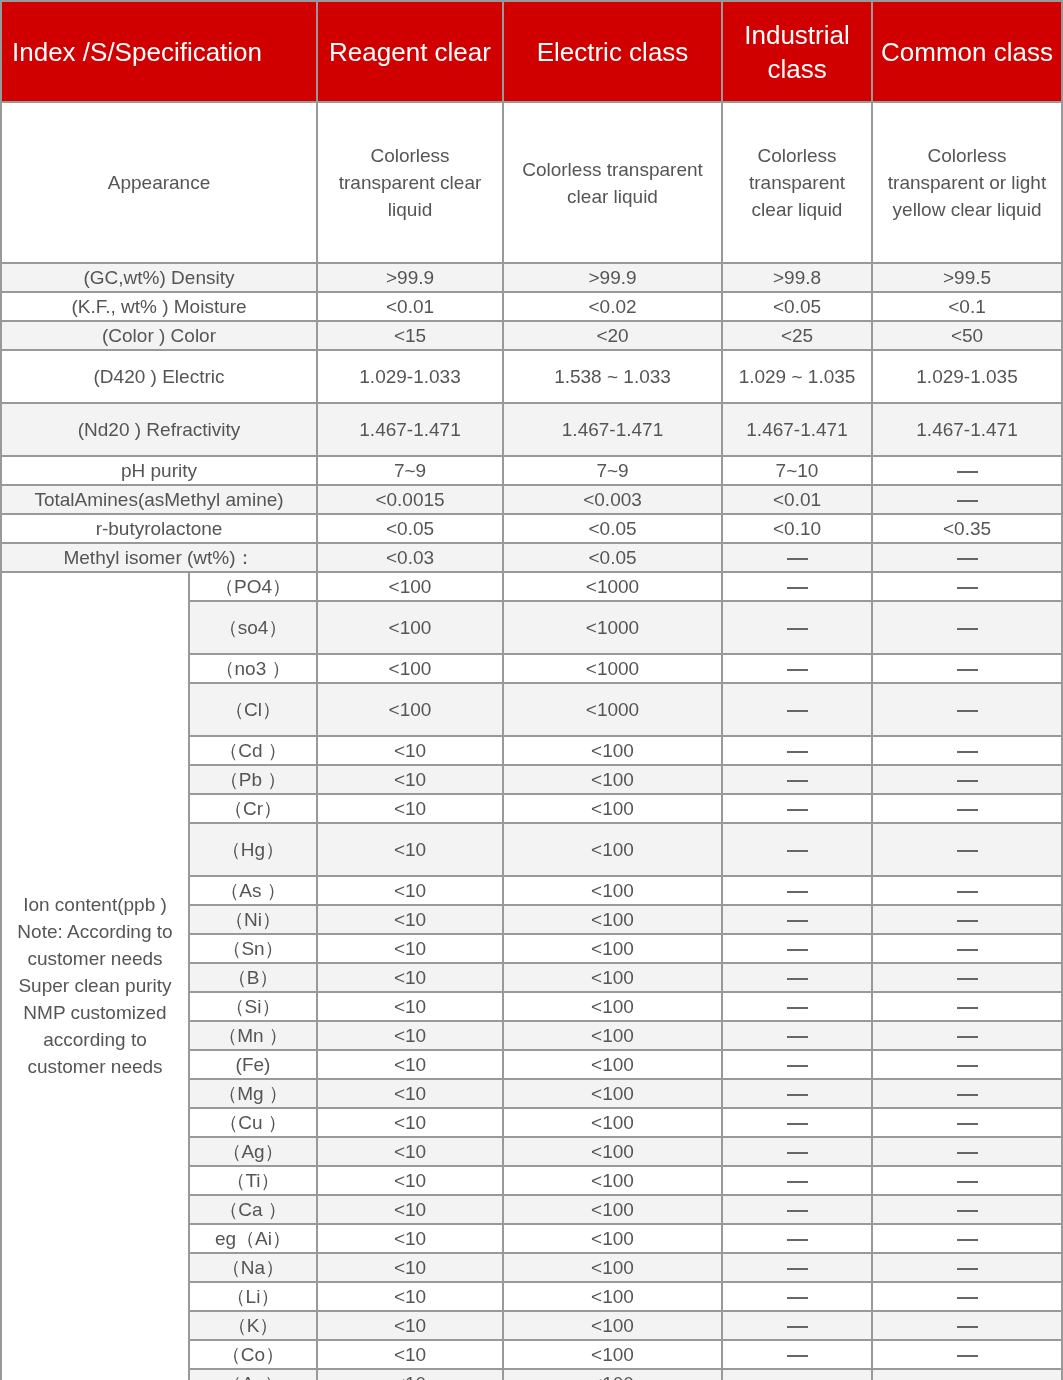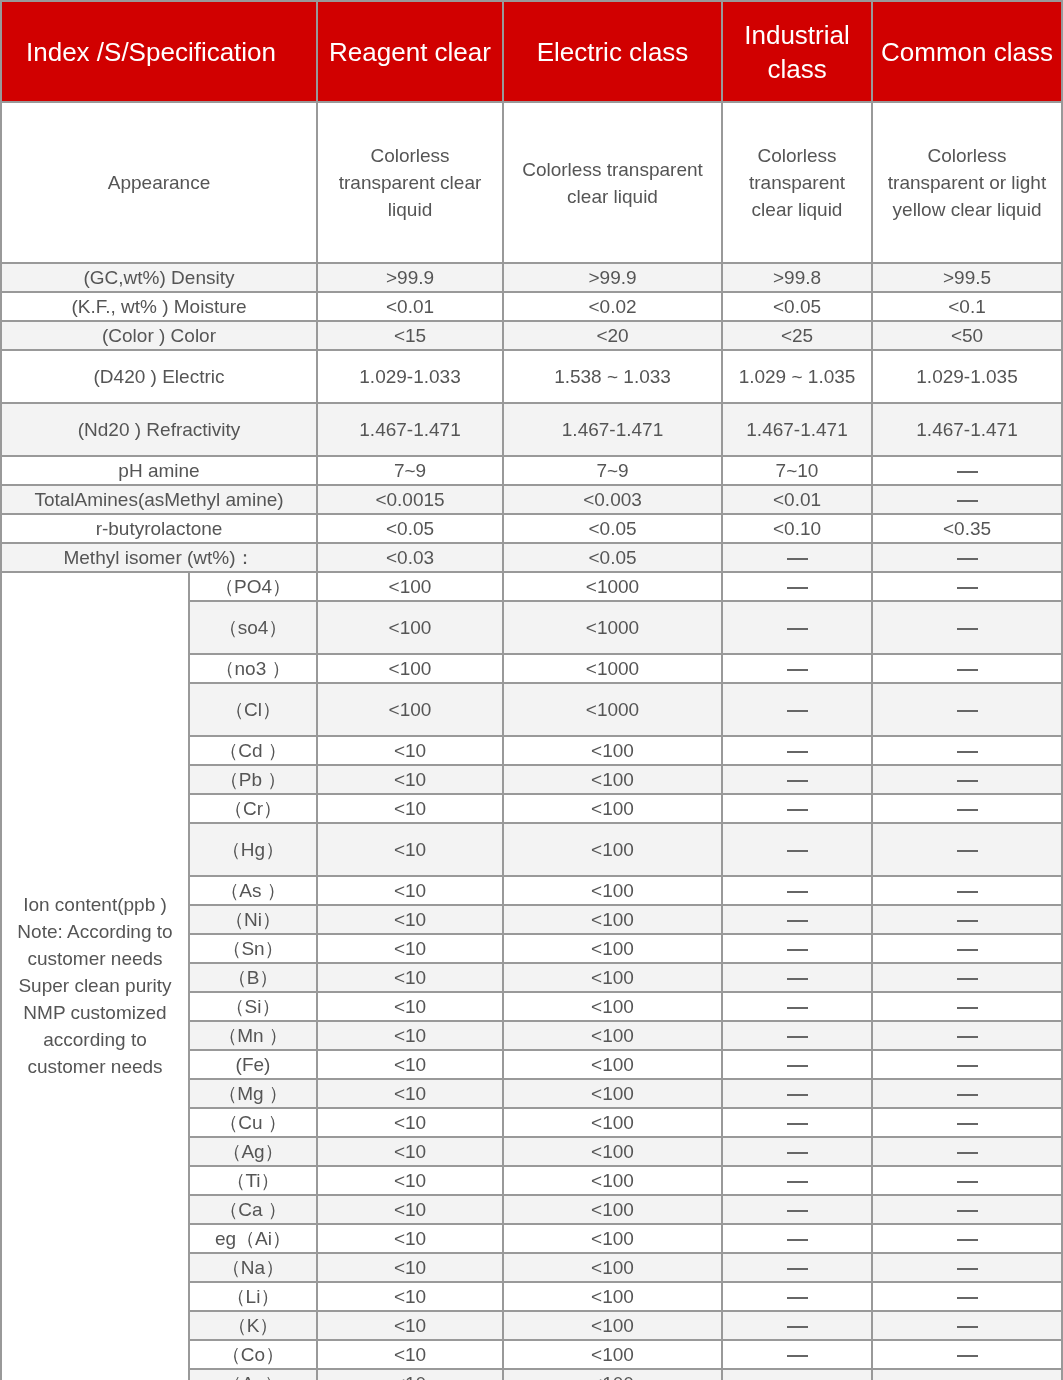--- a/index.html
+++ b/index.html
@@ -22,21 +22,21 @@
   }
   thead th {
     background: #d10000;
     color: #ffffff;
     font-weight: normal;
     font-size: 26px;
     line-height: 34px;
     height: 99px;
     padding: 0 4px;
   }
-  thead th.left { text-align: left; padding-left: 24px; }
+  thead th.left { text-align: left; padding-left: 10px; }
   tr.shade td.v, tr.shade td.p { background: #f3f3f3; }
   tr.h28 td { height: 24px; }
   tr.h56 td { height: 51px; }
   tr.appear td { height: 159px; line-height: 27px; }
   td.group { background: #ffffff; vertical-align: middle; line-height: 27px; padding: 0 4px; }
   .dash { display: inline-block; width: 21px; height: 2px; background: #666666; vertical-align: middle; }
 </style>
 </head>
 <body>
 
@@ -95,21 +95,21 @@
         <td class="v">1.029-1.035</td>
       </tr>
       <tr class="h56 shade">
         <td colspan="2" class="p">(Nd20 ) Refractivity</td>
         <td class="v">1.467-1.471</td>
         <td class="v">1.467-1.471</td>
         <td class="v">1.467-1.471</td>
         <td class="v">1.467-1.471</td>
       </tr>
       <tr class="h28">
-        <td colspan="2" class="p">pH amine</td>
+        <td colspan="2" class="p">pH purity</td>
         <td class="v">7~9</td>
         <td class="v">7~9</td>
         <td class="v">7~10</td>
         <td class="v"><span class="dash"></span></td>
       </tr>
       <tr class="h28 shade">
         <td colspan="2" class="p">TotalAmines(asMethyl amine)</td>
         <td class="v">&lt;0.0015</td>
         <td class="v">&lt;0.003</td>
         <td class="v">&lt;0.01</td>

